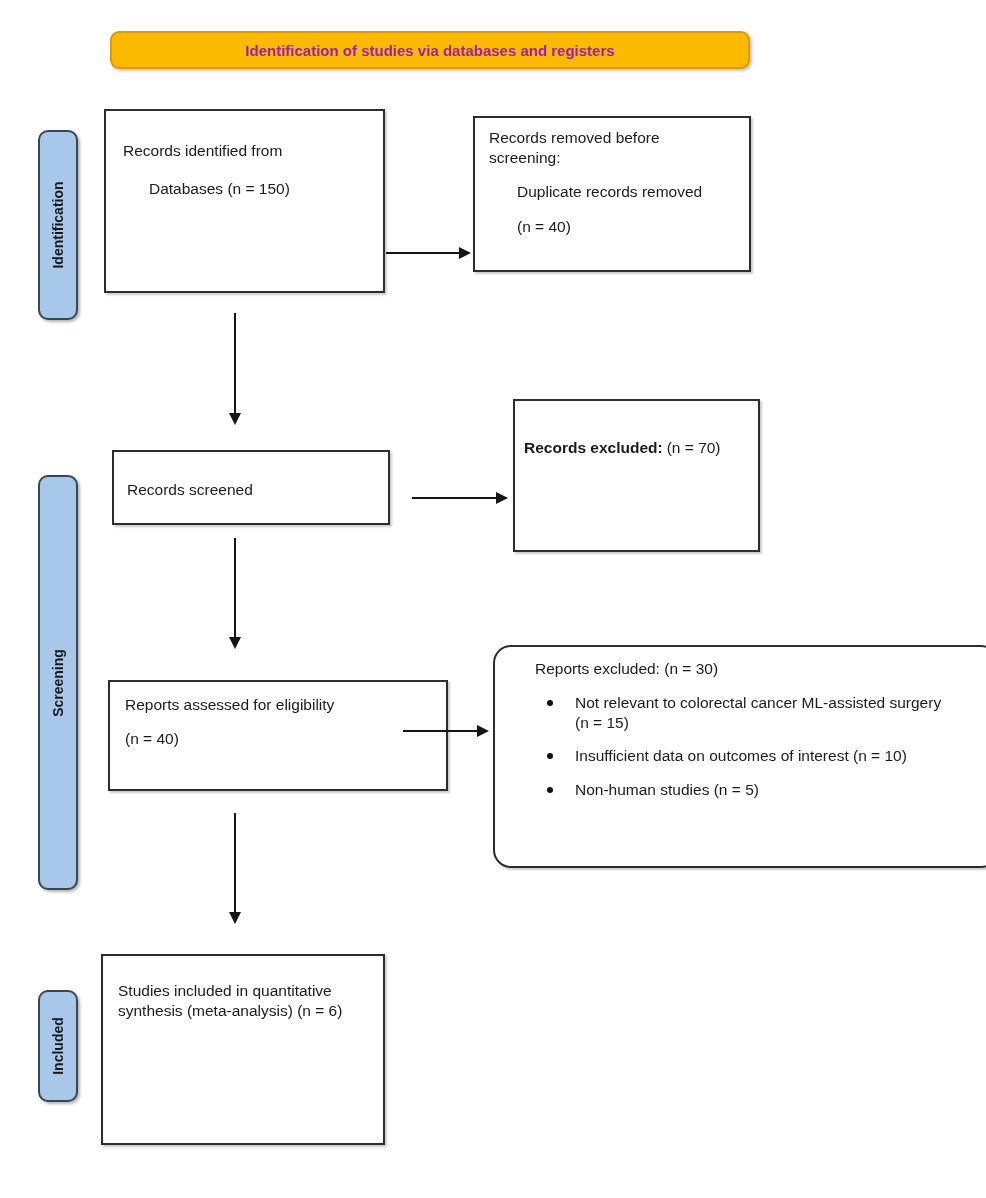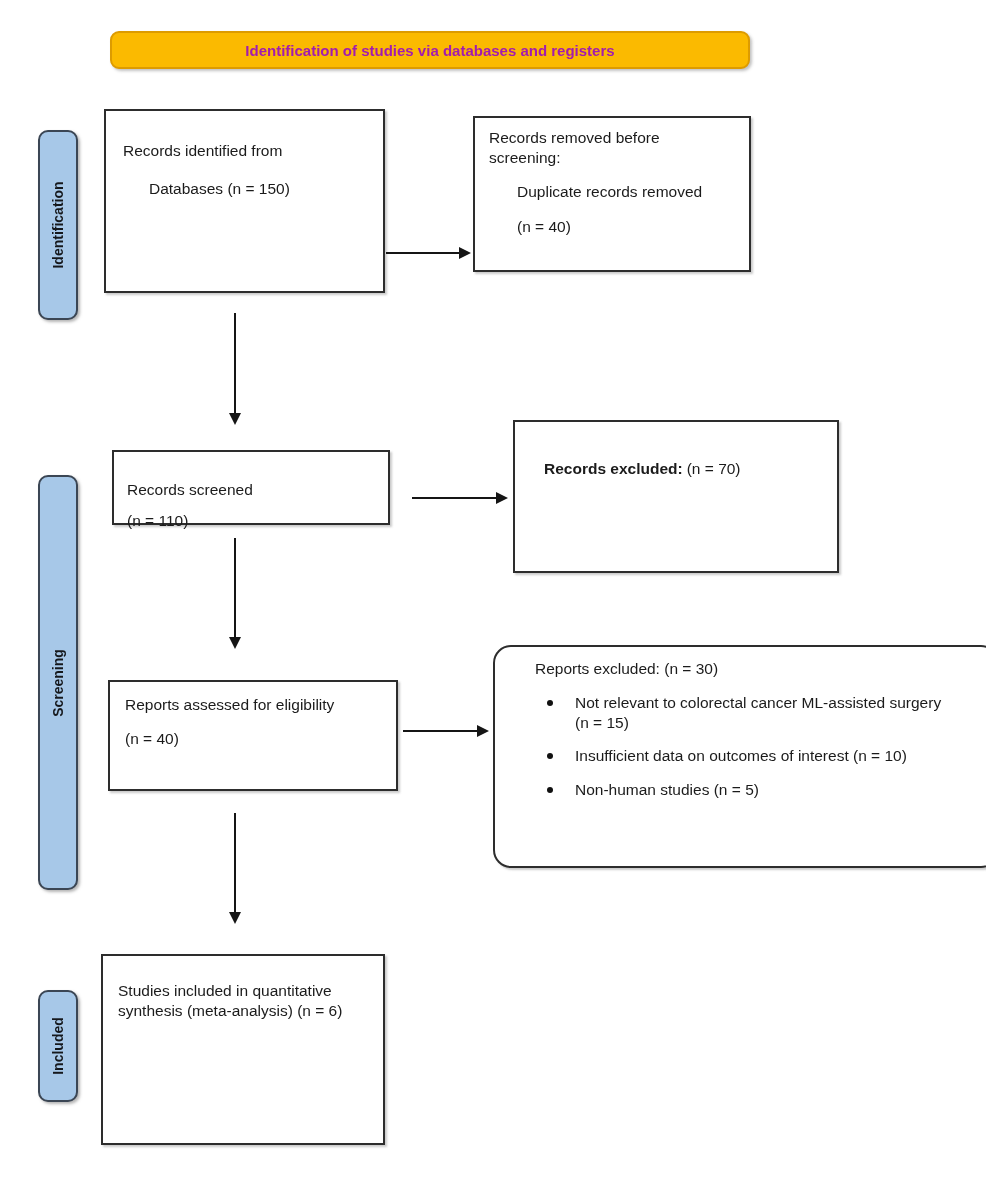--- a/index.html
+++ b/index.html
@@ -44,25 +44,25 @@
   .box-records-identified { left:104px; top:109px; width:281px; height:184px; padding:30px 16px 0 17px; }
   .box-records-identified .indent { margin:18px 0 0 26px; }
 
   .box-records-removed { left:473px; top:109px; width:278px; height:156px; padding:10px 26px 0 14px;margin-top:7px; }
   .box-records-removed .indent { margin:14px 0 0 28px; }
   .box-records-removed .count  { margin:16px 0 0 28px; }
 
   .box-records-screened { left:112px; top:450px; width:278px; height:75px; padding:28px 12px 0 13px; }
   .box-records-screened .count { margin-top:11px; }
 
-  .box-records-excluded { left:513px; top:420px; width:326px; height:153px; padding:37px 12px 0 29px; }
+  .box-records-excluded { left:513px; top:399px; width:247px; height:153px; padding:37px 12px 0 9px; }
   .box-records-excluded .lbl { font-weight:bold; }
   .box-records-excluded .cnt { margin-left:4px; }
 
-  .box-reports-assessed { left:108px; top:680px; width:290px; height:111px; padding:13px 20px 0 15px; }
+  .box-reports-assessed { left:108px; top:680px; width:340px; height:111px; padding:13px 20px 0 15px; }
   .box-reports-assessed .count { margin-top:14px; }
 
   .box-reports-excluded { left:493px; top:645px; width:506px; height:223px; padding:12px 18px 0 0;border-radius:18px; }
   .box-reports-excluded .title { margin-left:40px; }
   .bullets { list-style:none; margin:14px 0 0 0; padding:0; }
   .bullets li { position:relative; margin:7px 0 14px 0; padding-left:80px; width:372px; }
   .bullets li .dot {
     position:absolute; left:52px; top:7px; width:6px; height:6px;
     border-radius:50%; background:#111;
   }
@@ -109,21 +109,20 @@
   </div>
 
   <div class="box box-records-removed">
     <p>Records removed before screening:</p>
     <p class="indent">Duplicate records removed</p>
     <p class="count">(n = 40)</p>
   </div>
 
   <div class="box box-records-screened">
     <p>Records screened</p>
-    <p class="count">(n = 110)</p>
   </div>
 
   <div class="box box-records-excluded">
     <p><span class="lbl">Records excluded:</span><span class="cnt">(n = 70)</span></p>
   </div>
 
   <div class="box box-reports-assessed">
     <p>Reports assessed for eligibility</p>
     <p class="count">(n = 40)</p>
   </div>

